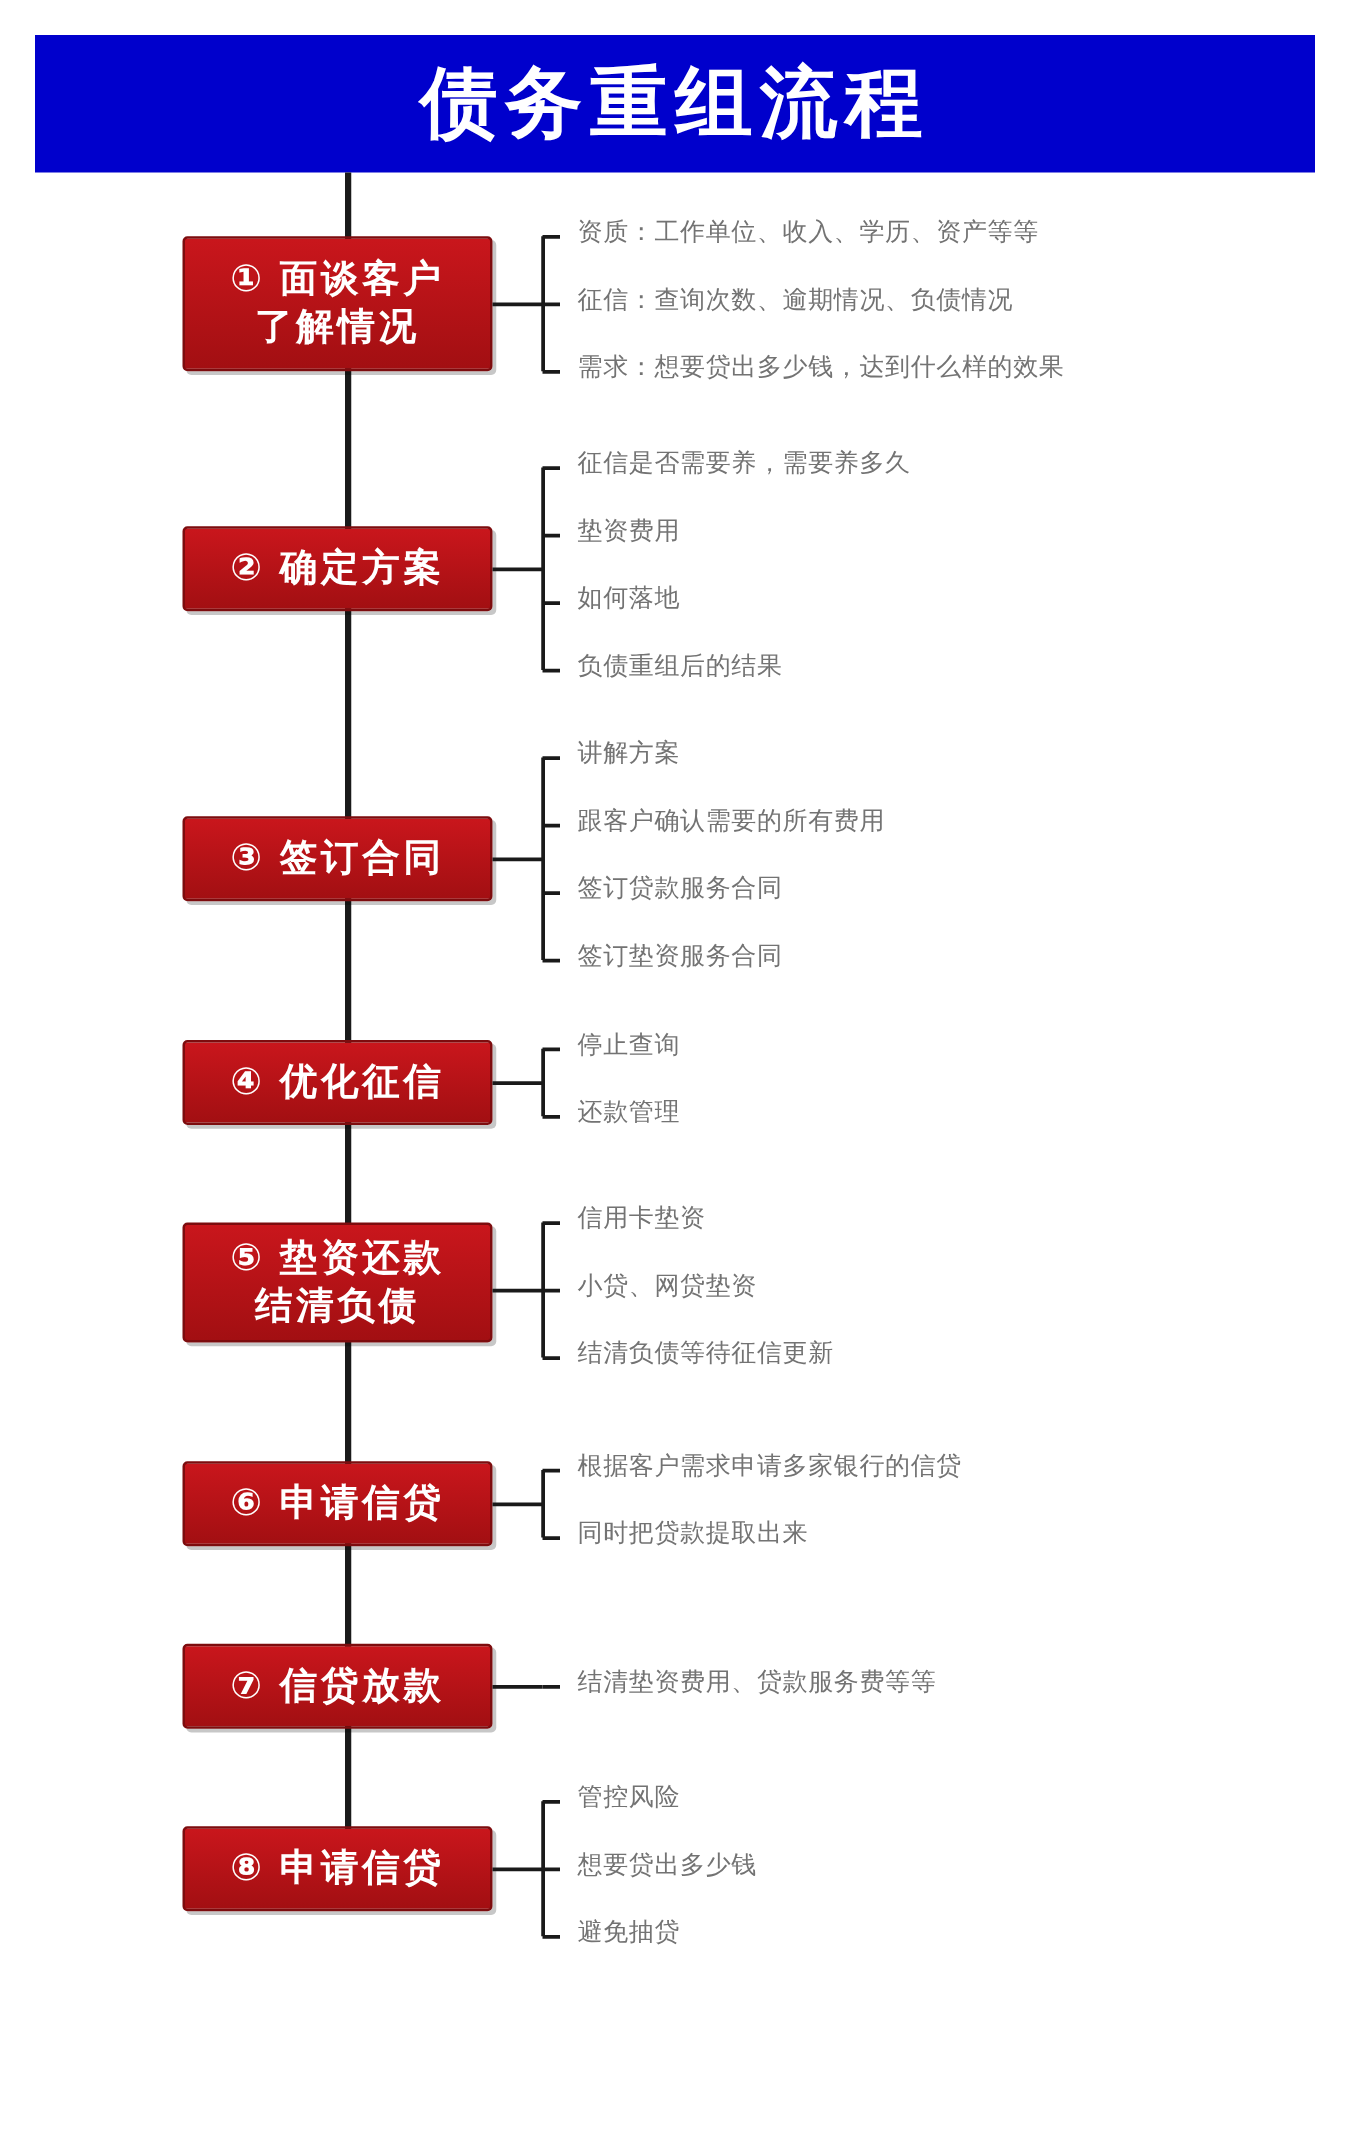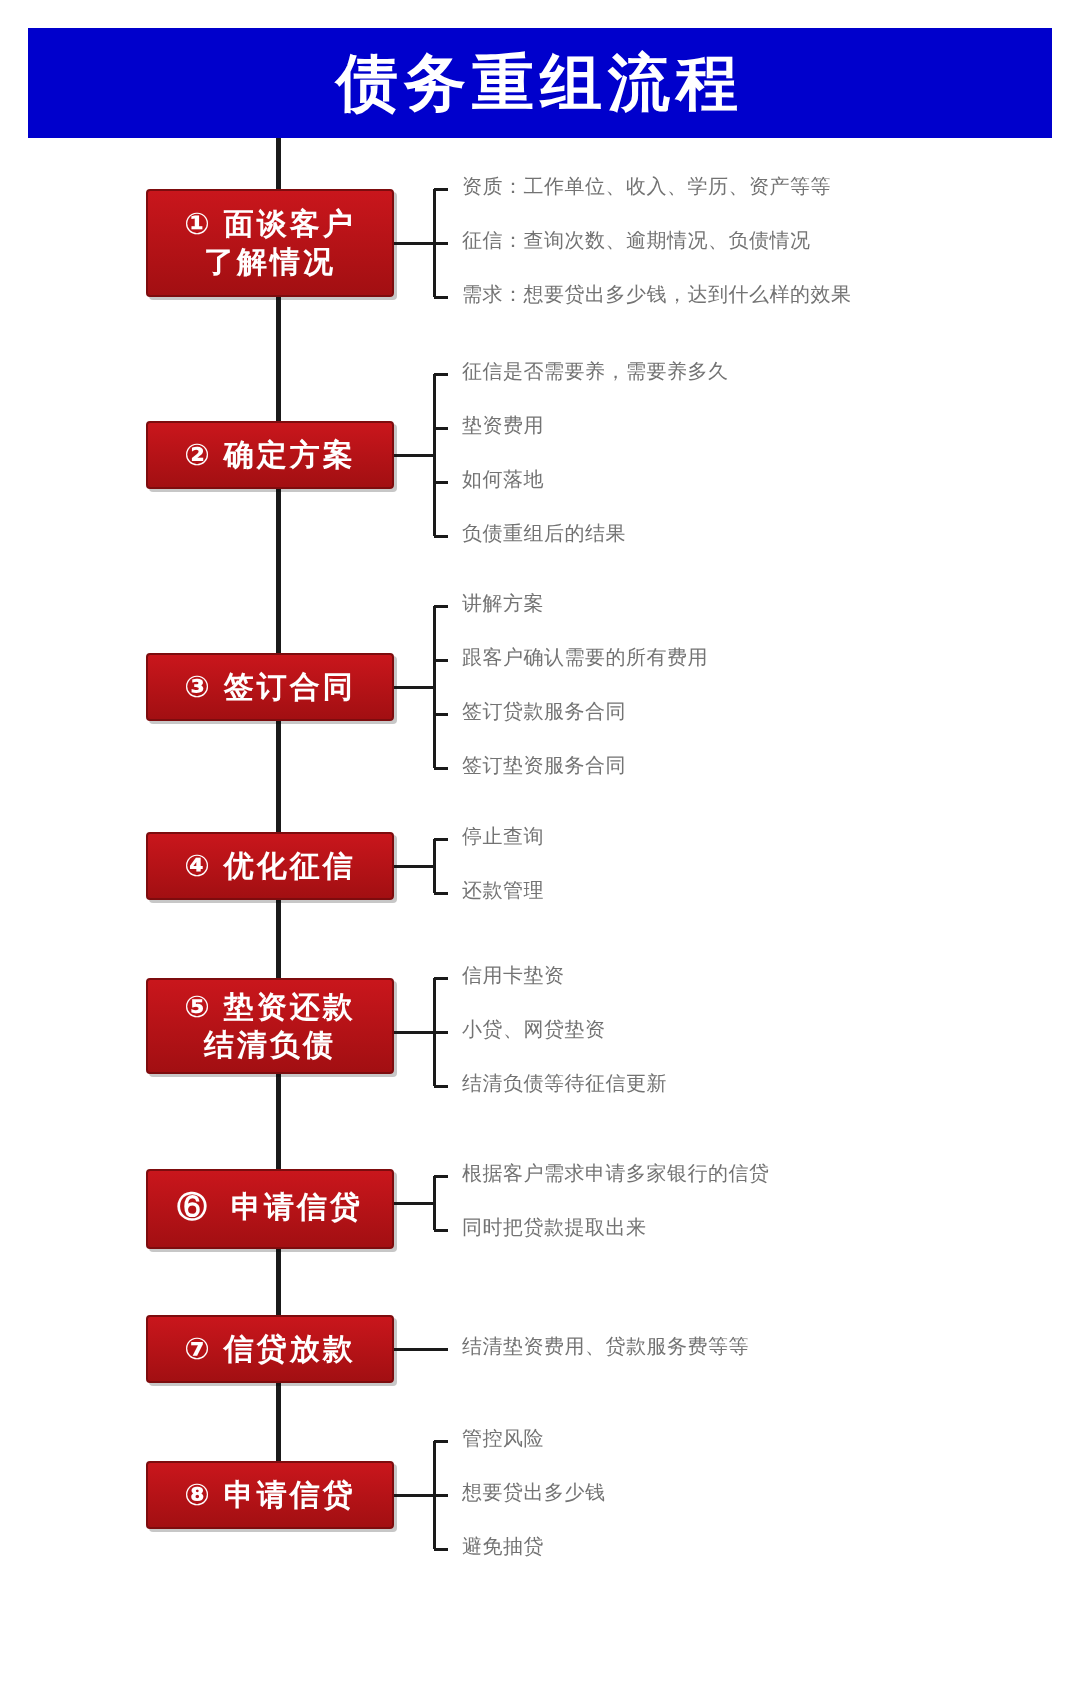--- a/index.html
+++ b/index.html
@@ -144,21 +144,21 @@
       <div class="step-line">结清负债</div>
     </div>
     <div class="stem" style="left: 394px; top: 1031px; width: 40px;"></div>
     <div class="stem" style="left: 433px; top: 978px; width: 3px; height: 108px;"></div>
     <div class="stem" style="left: 434px; top: 977px; width: 14px;"></div>
     <div class="item-text" style="left: 462px; top: 965px;">信用卡垫资</div>
     <div class="stem" style="left: 434px; top: 1031px; width: 14px;"></div>
     <div class="item-text" style="left: 462px; top: 1019px;">小贷、网贷垫资</div>
     <div class="stem" style="left: 434px; top: 1085px; width: 14px;"></div>
     <div class="item-text" style="left: 462px; top: 1073px;">结清负债等待征信更新</div>
-    <div class="step-box" style="top: 1169px; height: 80px; font-family: Liberation Mono, monospace;">
+    <div class="step-box" style="top: 1169px; height: 68px;">
       <div class="step-line">⑥ 申请信贷</div>
     </div>
     <div class="stem" style="left: 394px; top: 1202px; width: 40px;"></div>
     <div class="stem" style="left: 433px; top: 1176px; width: 3px; height: 54px;"></div>
     <div class="stem" style="left: 434px; top: 1175px; width: 14px;"></div>
     <div class="item-text" style="left: 462px; top: 1163px;">根据客户需求申请多家银行的信贷</div>
     <div class="stem" style="left: 434px; top: 1229px; width: 14px;"></div>
     <div class="item-text" style="left: 462px; top: 1217px;">同时把贷款提取出来</div>
     <div class="step-box" style="top: 1315px; height: 68px;">
       <div class="step-line">⑦ 信贷放款</div>

